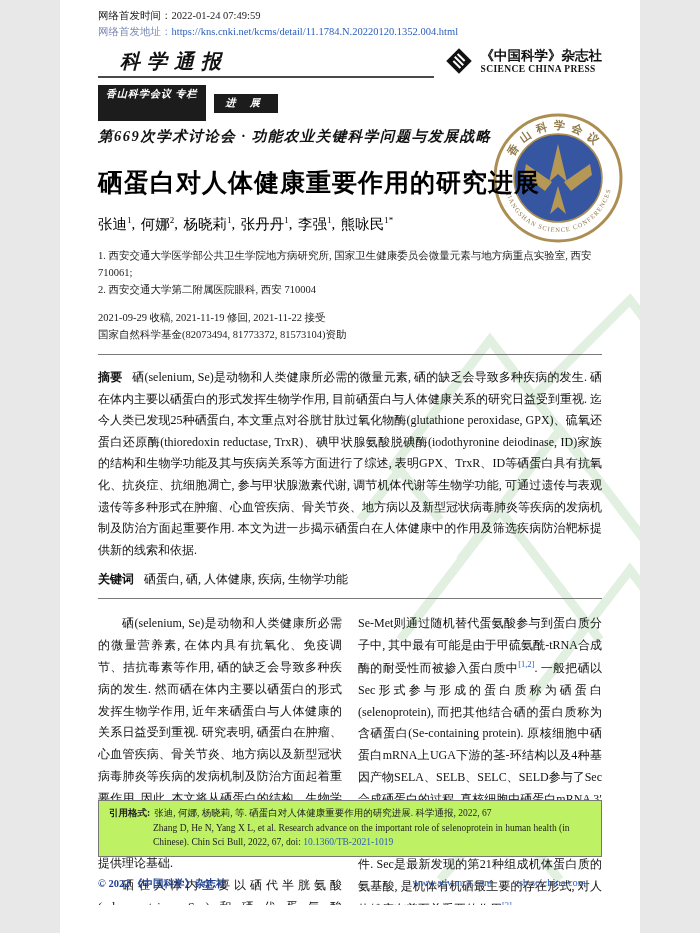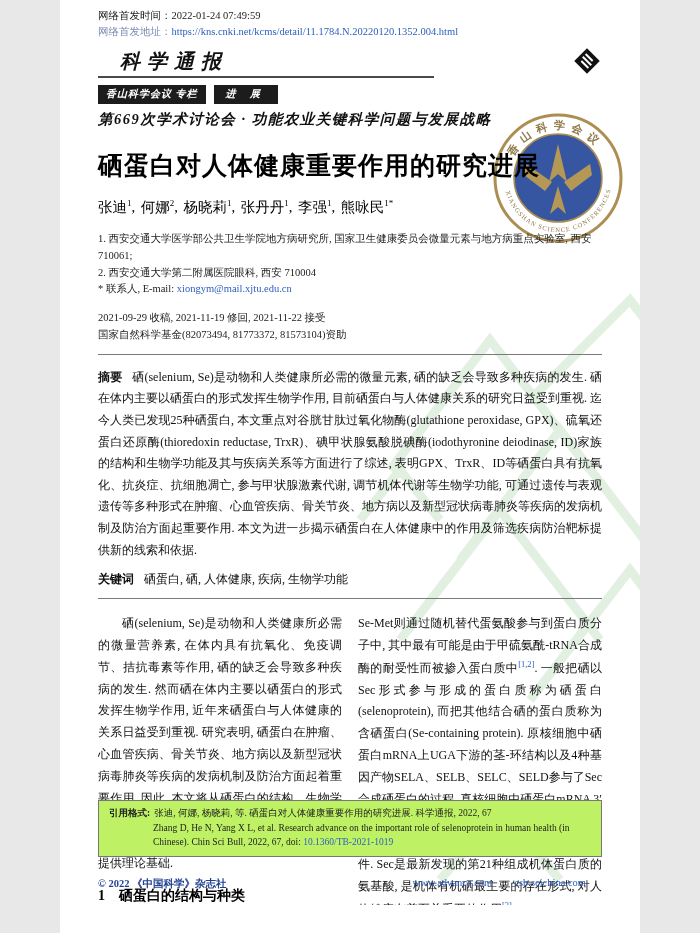--- a/index.html
+++ b/index.html
@@ -27,21 +27,21 @@
     color:#111;
   }
   .journal-rule { position:absolute; left:0; right:168px; bottom:2px; height:2px; background:#4a4a4a; }
   .press { position:absolute; right:0; top:0; display:flex; align-items:center; gap:7px; }
   .press-logo { width:30px; height:30px; }
   .press-cn { font-size:13.5px; font-weight:bold; color:#111; line-height:1.15; }
   .press-en { font-size:9.5px; font-weight:bold; color:#111; letter-spacing:0.4px; }
   .badge-row { margin-top:5px; display:flex; gap:8px; align-items:center; }
   .badge {
     background:#1c1c1c; color:#fff; font-style:italic; font-weight:bold;
-    font-size:10px; padding:2px 8px 3px 8px; letter-spacing:1px;
+    font-size:10px; padding:2px 8px 20px 8px; letter-spacing:1px;
   }
   .badge-2 { letter-spacing:6px; padding:2px 12px 3px 12px; }
   .session-line {
     margin-top:6px; font-size:14.5px; font-weight:bold; font-style:italic;
     letter-spacing:1.5px; color:#111;
   }
   
   .seal { position:absolute; top:112px; right:16px; width:132px; height:132px; z-index:1; opacity:0.95; }
   
   .article-head { position:relative; margin:20px 38px 0 38px; z-index:2; }
@@ -112,20 +112,24 @@
 
   <div class="masthead">
     <div class="journal-row">
       <span class="journal-name">科学通报</span>
       <span class="journal-rule"></span>
       <span class="press">
         <svg class="press-logo" viewBox="0 0 30 30" xmlns="http://www.w3.org/2000/svg">
           <rect x="6" y="6" width="18" height="18" fill="#111" transform="rotate(45 15 15)"></rect>
           <path d="M9 11 L19 11 M9 15 L21 15 M11 19 L21 19" stroke="#fff" stroke-width="2" fill="none" transform="rotate(45 15 15)"></path>
         </svg>
+        <span>
+          <div class="press-cn">《中国科学》杂志社</div>
+          <div class="press-en">SCIENCE CHINA PRESS</div>
+        </span>
       </span>
     </div>
     <div class="badge-row">
       <span class="badge">香山科学会议 专栏</span>
       <span class="badge badge-2">进 展</span>
     </div>
     <div class="session-line">第669次学术讨论会 · 功能农业关键科学问题与发展战略</div>
   </div>
 
   <svg class="seal" viewBox="0 0 132 132" xmlns="http://www.w3.org/2000/svg">
@@ -155,23 +159,20 @@
       <span class="author"><span>张迪</span><sup>1</sup></span>
       <span class="author"><span>何娜</span><sup>2</sup></span>
       <span class="author"><span>杨晓莉</span><sup>1</sup></span>
       <span class="author"><span>张丹丹</span><sup>1</sup></span>
       <span class="author"><span>李强</span><sup>1</sup></span>
       <span class="author"><span>熊咏民</span><sup>1*</sup></span>
     </div>
     <div class="affils">
       <div>1. 西安交通大学医学部公共卫生学院地方病研究所, 国家卫生健康委员会微量元素与地方病重点实验室, 西安 710061;</div>
       <div>2. 西安交通大学第二附属医院眼科, 西安 710004</div>
-      <div class="contact">
-        <span>* 联系人, E-mail: </span><a href="#" class="email">xiongym@mail.xjtu.edu.cn</a>
-      </div>
     </div>
     <div class="dates-block">
       <div>2021-09-29 收稿, 2021-11-19 修回, 2021-11-22 接受</div>
       <div>国家自然科学基金(82073494, 81773372, 81573104)资助</div>
     </div>
   </div>
 
   <div class="rule"></div>
 
   <div class="abstract">
@@ -180,23 +181,20 @@
 
   <div class="keywords">
     <span class="kw-label">关键词</span><span>硒蛋白, 硒, 人体健康, 疾病, 生物学功能</span>
   </div>
 
   <div class="rule"></div>
 
   <div class="columns">
     <div class="col">
       <p class="para-indent">硒(selenium, Se)是动物和人类健康所必需的微量营养素, 在体内具有抗氧化、免疫调节、拮抗毒素等作用, 硒的缺乏会导致多种疾病的发生. 然而硒在体内主要以硒蛋白的形式发挥生物学作用, 近年来硒蛋白与人体健康的关系日益受到重视. 研究表明, 硒蛋白在肿瘤、心血管疾病、骨关节炎、地方病以及新型冠状病毒肺炎等疾病的发病机制及防治方面起着重要作用. 因此, 本文将从硒蛋白的结构、生物学功能、分类以及与疾病关系等方面进行综述, 以期为进一步研究硒蛋白在人体健康中的作用提供理论基础.</p>
-      <p class="section-h">
-        <span class="sec-num">1</span><span>硒蛋白的结构与种类</span>
-      </p>
       <p class="para-indent">硒在人体内主要以硒代半胱氨酸(selenocysteine, Sec)和硒代蛋氨酸(selenomethionine, Se-Met)两种形式与蛋白质结合. Sec是由密码子UGA介导的翻译行为,</p>
     </div>
     <div class="col">
       <p><span>Se-Met则通过随机替代蛋氨酸参与到蛋白质分子中, 其中最有可能是由于甲硫氨酰-tRNA合成酶的耐受性而被掺入蛋白质中</span><sup class="refsup">[1,2]</sup><span>. 一般把硒以Sec形式参与形成的蛋白质称为硒蛋白(selenoprotein), 而把其他结合硒的蛋白质称为含硒蛋白(Se-containing protein). 原核细胞中硒蛋白mRNA上UGA下游的茎-环结构以及4种基因产物SELA、SELB、SELC、SELD参与了Sec合成硒蛋白的过程. 真核细胞中硒蛋白mRNA 3′端非编码区(3′-UTR)存在硒代半胱氨酸插入序列(SECIS), 作为UGA再编码事件的顺式调控元件. Sec是最新发现的第21种组成机体蛋白质的氨基酸, 是机体有机硒最主要的存在形式, 对人体健康有着至关重要的作用</span><sup class="refsup">[3]</sup><span>.</span></p>
       <p class="para-indent">迄今人类已发现25种硒蛋白, 包括5种谷胱甘肽过氧化物酶(glutathione peroxidase, GPX)、3种硫氧还蛋白还原酶(thioredoxin reductase, TrxR)、3种碘甲状腺</p>
     </div>
   </div>
 
   <div class="citation-box">
     <div>

